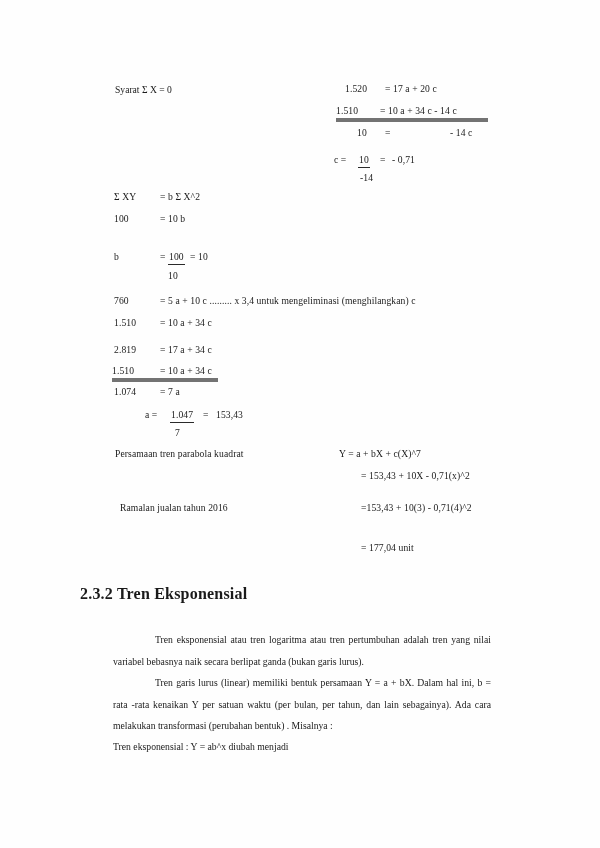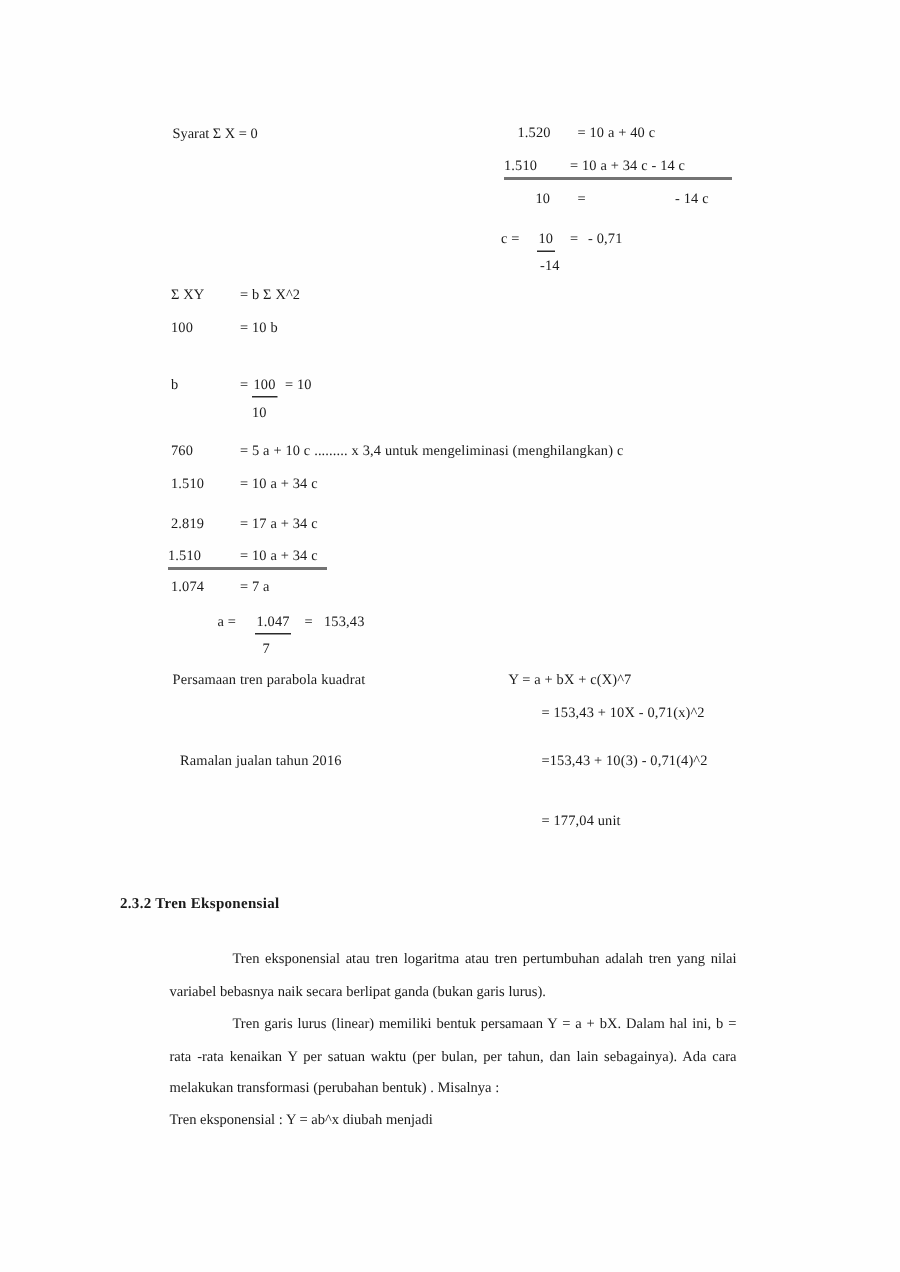--- a/index.html
+++ b/index.html
@@ -33,37 +33,36 @@
     font-size: 9.6px;
     line-height: 1.1;
     letter-spacing: .1px;
   }
   .label-col {
     position: absolute;
     white-space: nowrap;
     font-size: 9.6px;
   }
   .uline {
-    border-bottom: 2px solid #737373;
+    border-bottom: 4px solid #737373;
     padding-bottom: 1px;
   }
   .uline-seg {
     border-bottom: 1px solid #2a2a2a;
     padding: 0 1px 1px 1px;
   }
   
   .section-heading {
     position: absolute;
     left: 80px;
     top: 585px;
-    font-size: 10px;
+    font-size: 16px;
     font-weight: bold;
     letter-spacing: .2px;
     white-space: nowrap;
-    margin-top: 12px;
   }
   
   .body-block {
     position: absolute;
     left: 113px;
     width: 378px;
     font-size: 9.7px;
     line-height: 21.5px;
     text-align: justify;
     text-justify: inter-word;
@@ -74,21 +73,21 @@
 </head>
 <body>
 
 <div class="page">
 
   <div class="calc">
 
     <div class="label-col" style="left:115px; top:84px;">Syarat Σ X = 0</div>
 
     <div class="row" style="left:345px; top:84px;">1.520</div>
-    <div class="row" style="left:385px; top:84px;">= 10 a + 40 c</div>
+    <div class="row" style="left:385px; top:84px;">= 17 a + 20 c</div>
 
     <div class="row uline" style="left:336px; top:106px; width:152px;">
       <span style="display:inline-block; width:44px;">1.510</span><span>= 10 a + 34 c  - 14 c</span>
     </div>
 
     <div class="row" style="left:357px; top:128px;">10</div>
     <div class="row" style="left:385px; top:128px;">=</div>
     <div class="row" style="left:450px; top:128px;">- 14 c</div>
 
     <div class="row" style="left:334px; top:155px;">c  =</div>

